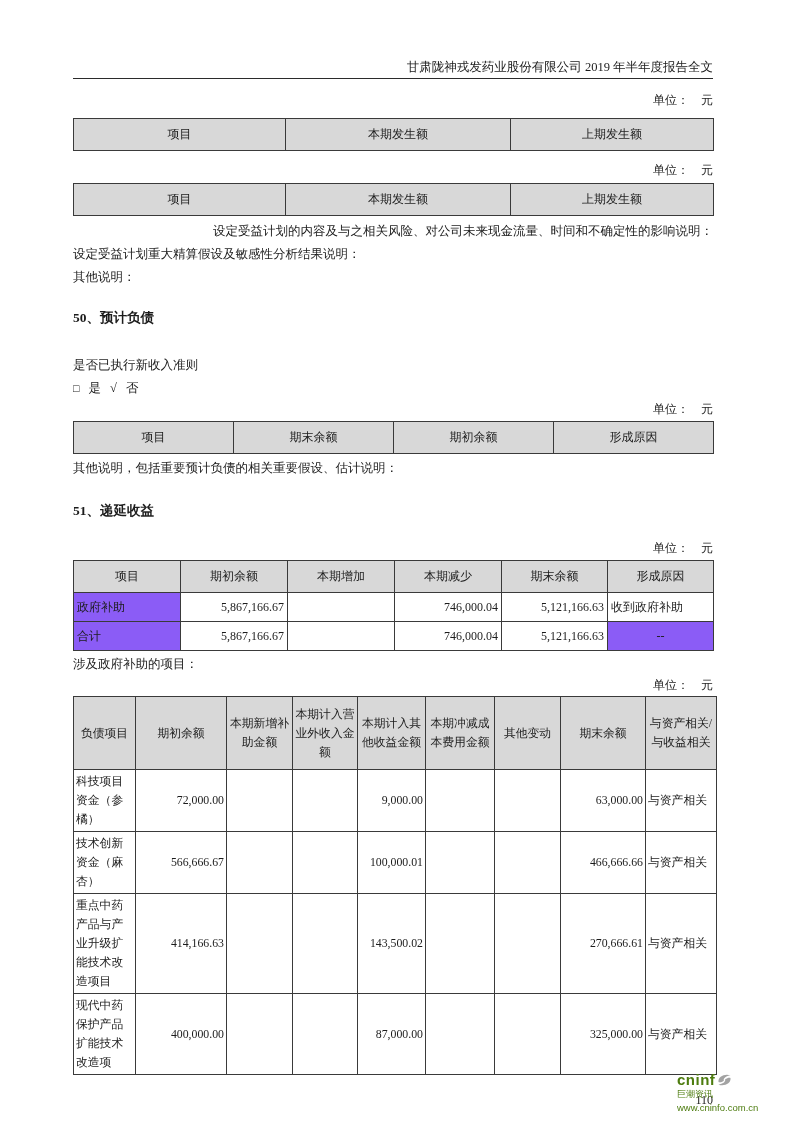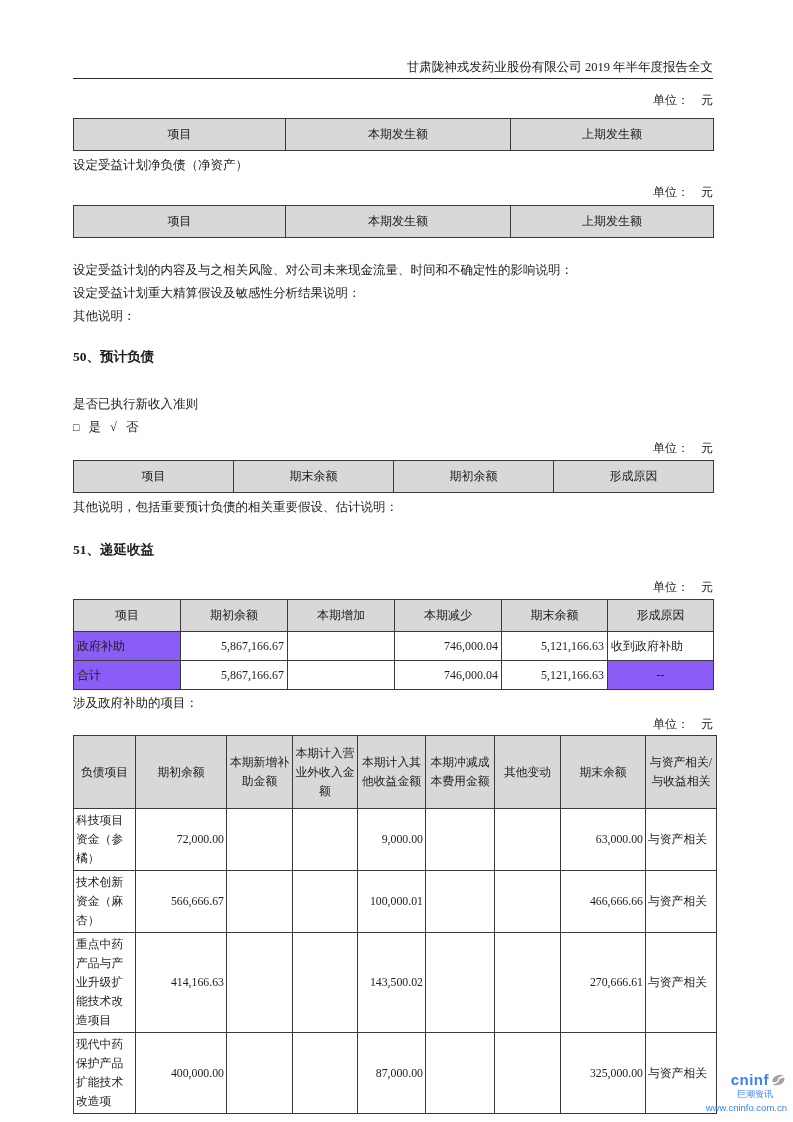--- a/index.html
+++ b/index.html
@@ -51,37 +51,37 @@
   .h29{height:29px;}
   .h73{height:73px;}
   .h46{height:46px;}
   .h91{height:91px;}
   .h62{height:62px;}
   .answer .box{font-size:10.5px;}
   .answer span{margin-right:6px;}
   .mt-table1{margin-top:10px;}
   .mt-net{margin-top:7px;}
   .mt-table2{margin-top:5px;}
-  .mt-risk{margin-top:25px;}
+  .mt-risk{margin-top:8px;text-align:right;}
   .mt-act{margin-top:8px;}
   .mt-other{margin-top:8px;}
   .mt-h50{margin-top:24px;}
   .mt-q{margin-top:32px;}
   .mt-ans{margin-top:8px;}
   .mt-table3{margin-top:4px;}
   .mt-provother{margin-top:7px;}
   .mt-h51{margin-top:26px;}
   .mt-table4{margin-top:4px;}
   .mt-gov{margin-top:6px;}
   .mt-big{margin-top:3px;}
   .page-number{width:640px;text-align:right;font-size:12px;margin-top:18px;}
   .cninfo-logo{
     position:absolute;right:6px;top:1072px;
-    width:110px;text-align:right;
-    color:#3b82f6;line-height:11px;
+    width:110px;text-align:left;
+    color:#4d7c0f;line-height:11px;
     font-family:"Liberation Sans","DejaVu Sans",sans-serif;
   }
   .cninfo-logo .brand{
     font-size:15px;font-weight:bold;letter-spacing:0.5px;
     display:inline-block;vertical-align:middle;line-height:16px;
   }
   .cninfo-logo .swirl{display:inline-block;vertical-align:middle;margin-left:1px;}
   .cninfo-logo .cn{font-size:9px;margin-top:1px;padding-right:14px;}
   .cninfo-logo .url{font-size:9.5px;margin-top:2px;}
 </style>
@@ -105,21 +105,20 @@
         </colgroup>
       <tbody>
           <tr class="h26">
         <th>项目</th>
         <th>本期发生额</th>
         <th>上期发生额</th>
       </tr>
     </tbody>
       </table>
 
-    <p class="para mt-net">设定受益计划净负债（净资产）</p>
 
     <div class="unit-line u2">单位：　元</div>
 
     <table class="tbl mt-table2">
       <colgroup>
           <col style="width:212px">
           <col style="width:225px">
           <col style="width:203px">
         </colgroup>
       <tbody>

